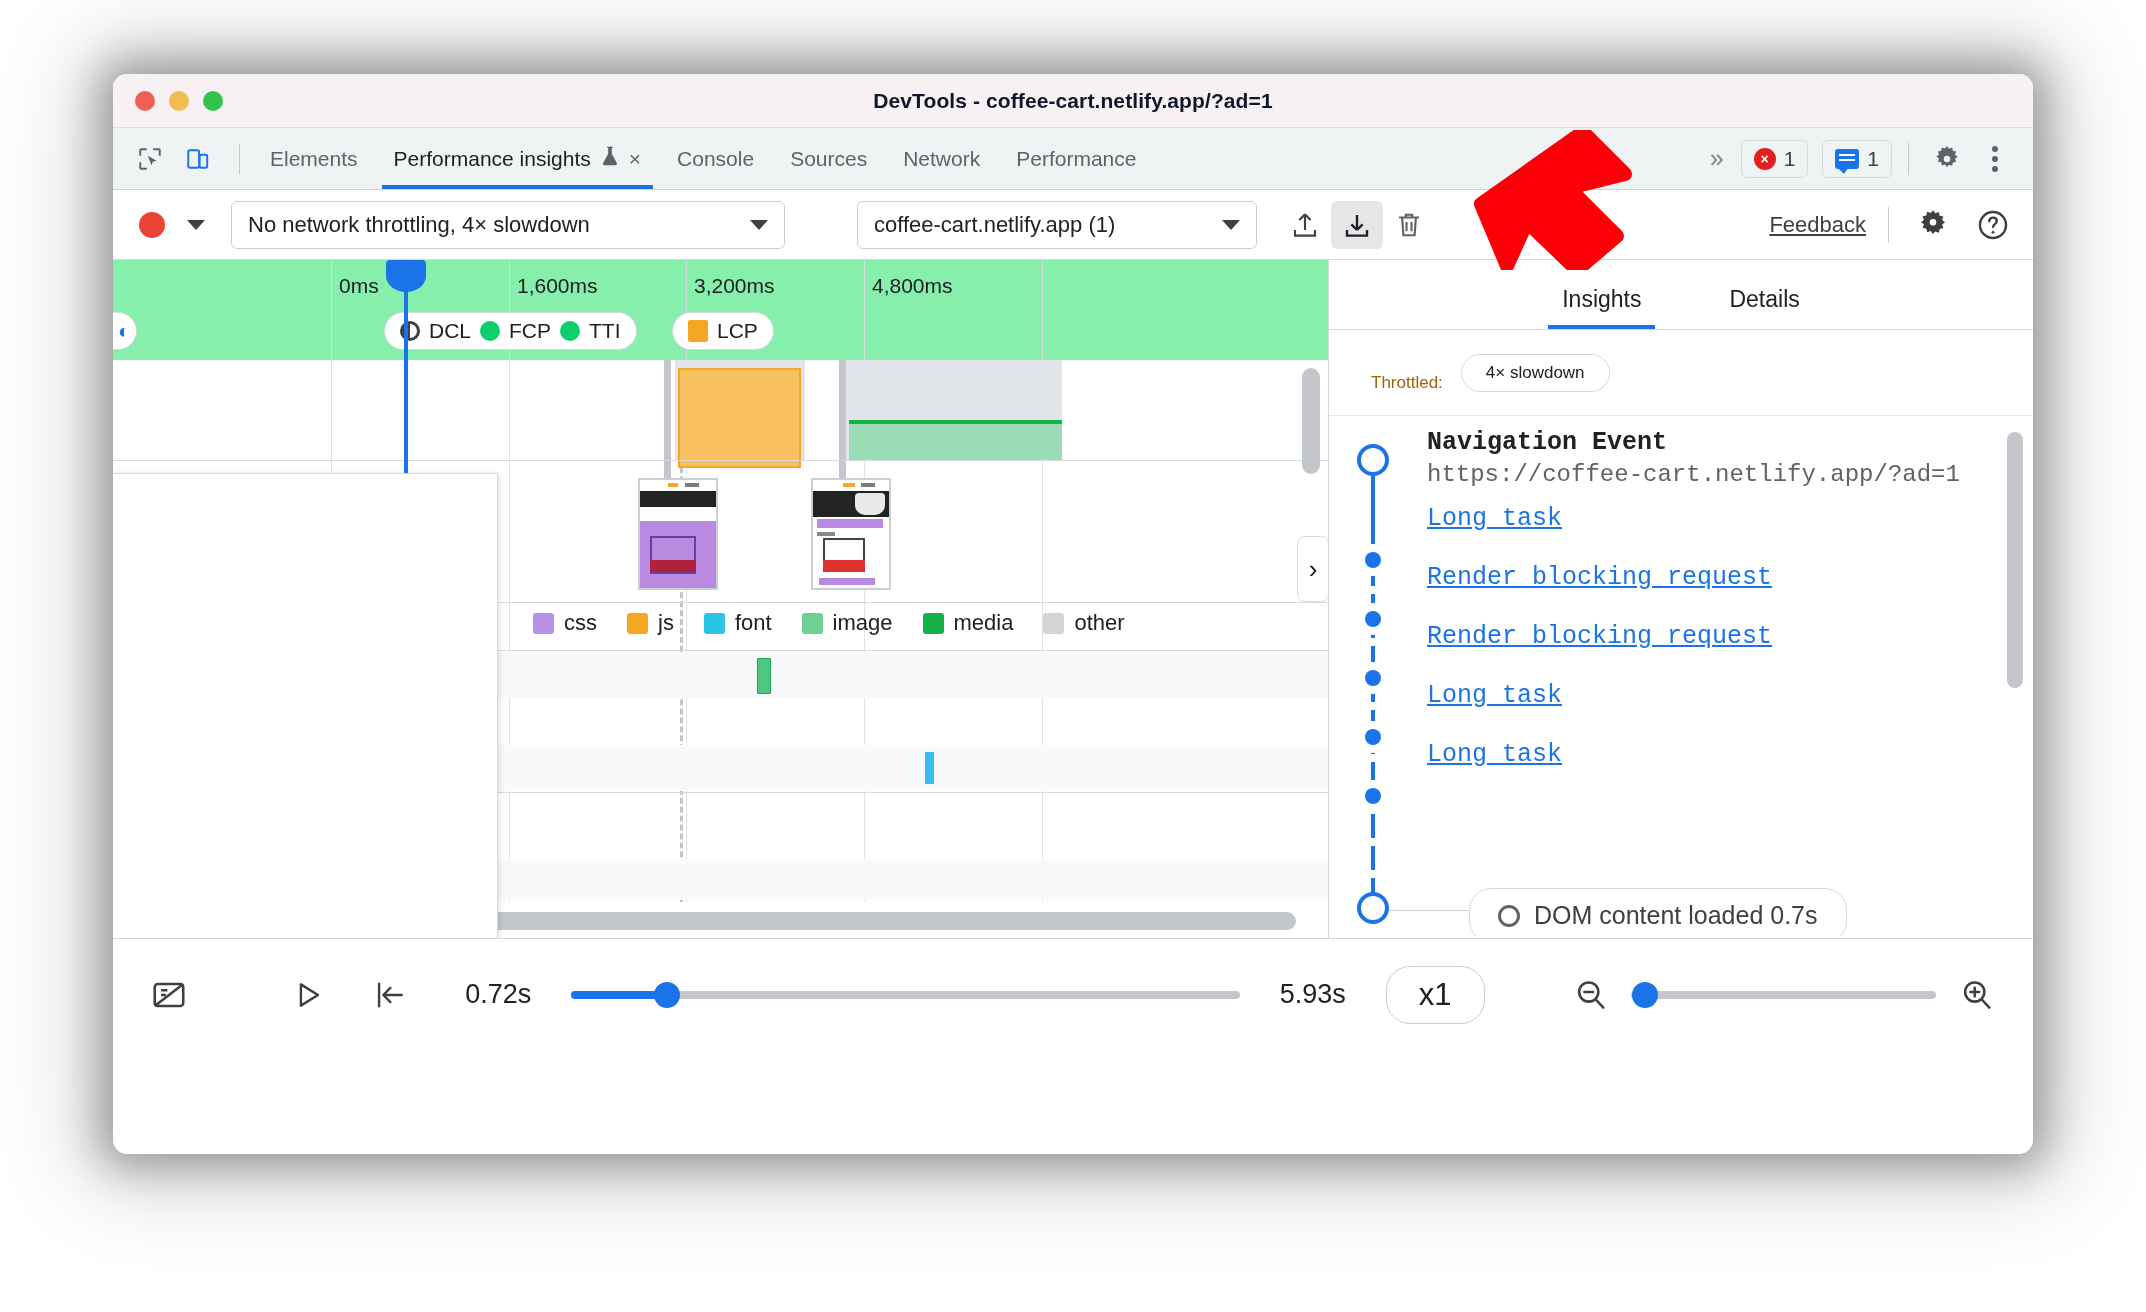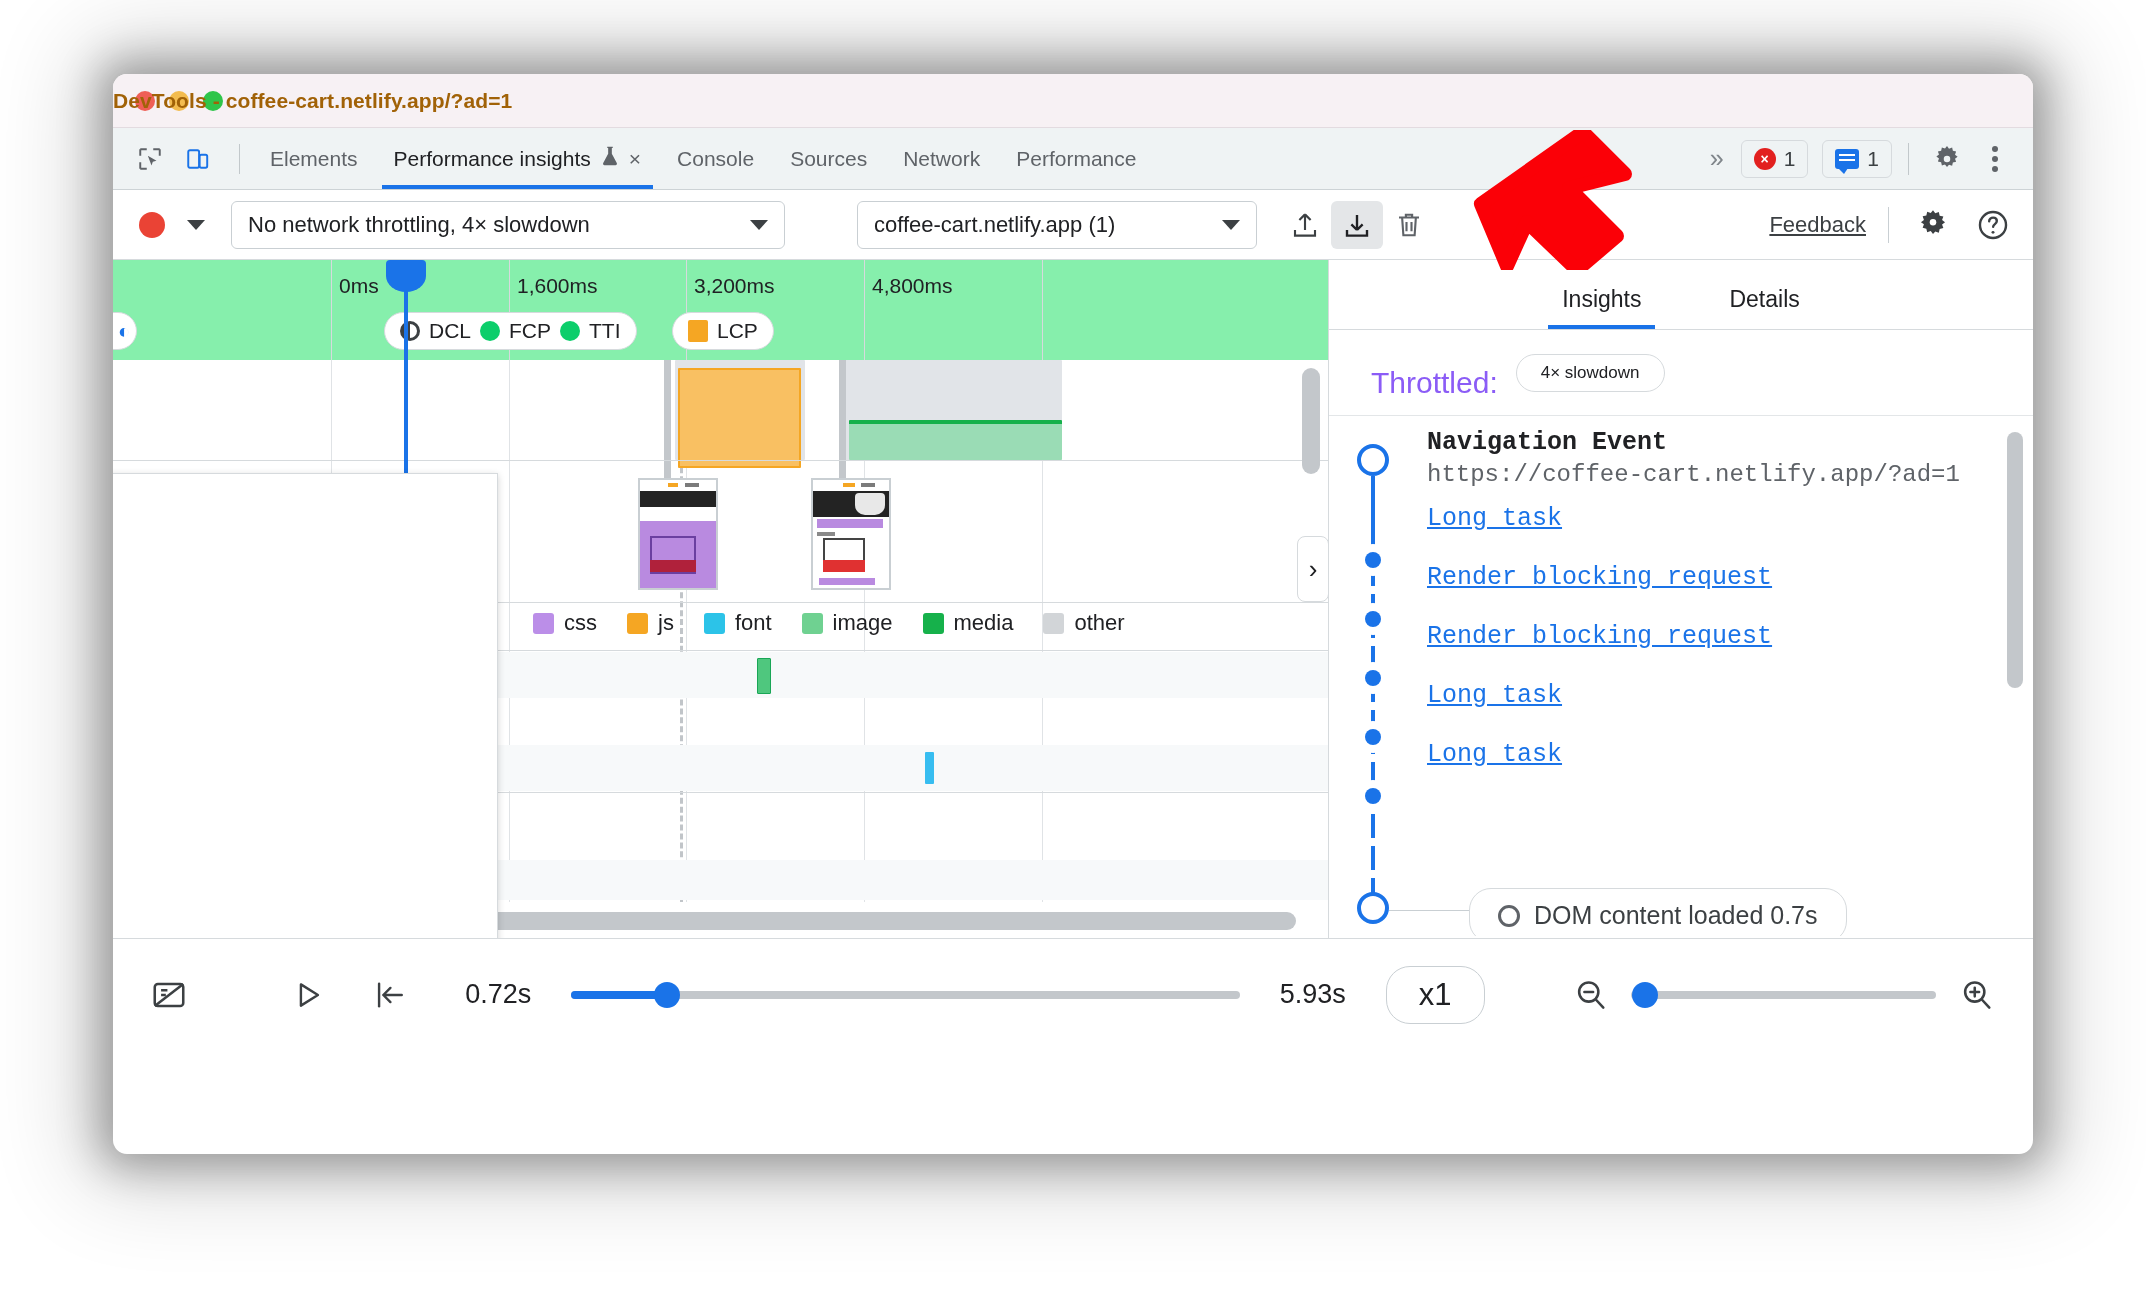--- a/index.html
+++ b/index.html
@@ -21,22 +21,22 @@
   
   .titlebar {
     position:relative; height:54px; background:#f7f1f4;
     border-bottom:1px solid #e3dbe0;
     display:flex; align-items:center;
   }
   .traffic { display:flex; gap:14px; padding-left:22px; }
   .dot { width:20px; height:20px; border-radius:50%; }
   .dot.red{background:#ef5f56;} .dot.yellow{background:#f3bc4f;} .dot.green{background:#2fc54a;}
   .win-title {
-    position:absolute; left:0; right:0; text-align:left;
-    font-size:21px; font-weight:bold; color:#a16207; letter-spacing:0.1px;
+    position:absolute; left:0; right:0; text-align:center;
+    font-size:21px; font-weight:bold; color:#0f172a; letter-spacing:0.1px;
   }
 
   
   .tabbar {
     height:62px; background:#eff3f4; border-bottom:1px solid #cdd3d6;
     display:flex; align-items:stretch; position:relative;
   }
   .tb-icons { display:flex; align-items:center; padding:0 8px 0 16px; gap:6px; }
   .tb-icon {
     width:42px; height:42px; display:flex; align-items:center; justify-content:center;
@@ -146,21 +146,21 @@
     border:1px solid #d6dadd;border-radius:8px;display:flex;align-items:center;justify-content:center;
     font-size:26px;color:#202124;cursor:pointer;z-index:30;
   }
   .vscroll-left{position:absolute;right:8px;top:108px;width:18px;height:106px;border-radius:9px;background:#c3c7cb;}
 
   
   .rtabs{height:70px;display:flex;align-items:flex-end;justify-content:center;gap:0;border-bottom:1px solid #d6dadd;background:#fff;}
   .rtab{position:relative;font-size:23px;color:#202124;padding:0 44px 16px;cursor:pointer;}
   .rtab.active:after{content:"";position:absolute;left:30px;right:30px;bottom:0;height:4px;background:#1a73e8;}
   .throttle-row{height:86px;display:flex;align-items:center;padding-left:42px;gap:18px;border-bottom:1px solid #e3e6e8;}
-  .throttle-label{font-size:30px;color:#8b5cf6;margin-top:20px;}
+  .throttle-label{font-size:17px;color:#a16207;margin-top:20px;}
   .pill{border:1px solid #d6dadd;border-radius:22px;padding:8px 24px;font-size:17px;color:#202124;}
   .insights{position:relative;padding:34px 0 0 0;height:520px;overflow:hidden;}
   .rail{position:absolute;left:42px;top:44px;bottom:0;width:4px;}
   .rail .seg{position:absolute;left:0;width:4px;background:#1a73e8;}
   .node{position:absolute;left:-14px;border-radius:50%;background:#fff;}
   .node.ring{width:32px;height:32px;border:4px solid #1a73e8;left:-14px;}
   .node.small{width:32px;height:32px;display:flex;align-items:center;justify-content:center;}
   .node.small:after{content:"";width:16px;height:16px;border-radius:50%;background:#1a73e8;}
   .ins-item{position:absolute;left:98px;right:30px;font-family:Liberation Mono, monospace;}
   .ins-title{font-size:25px;font-weight:bold;color:#202124;}

